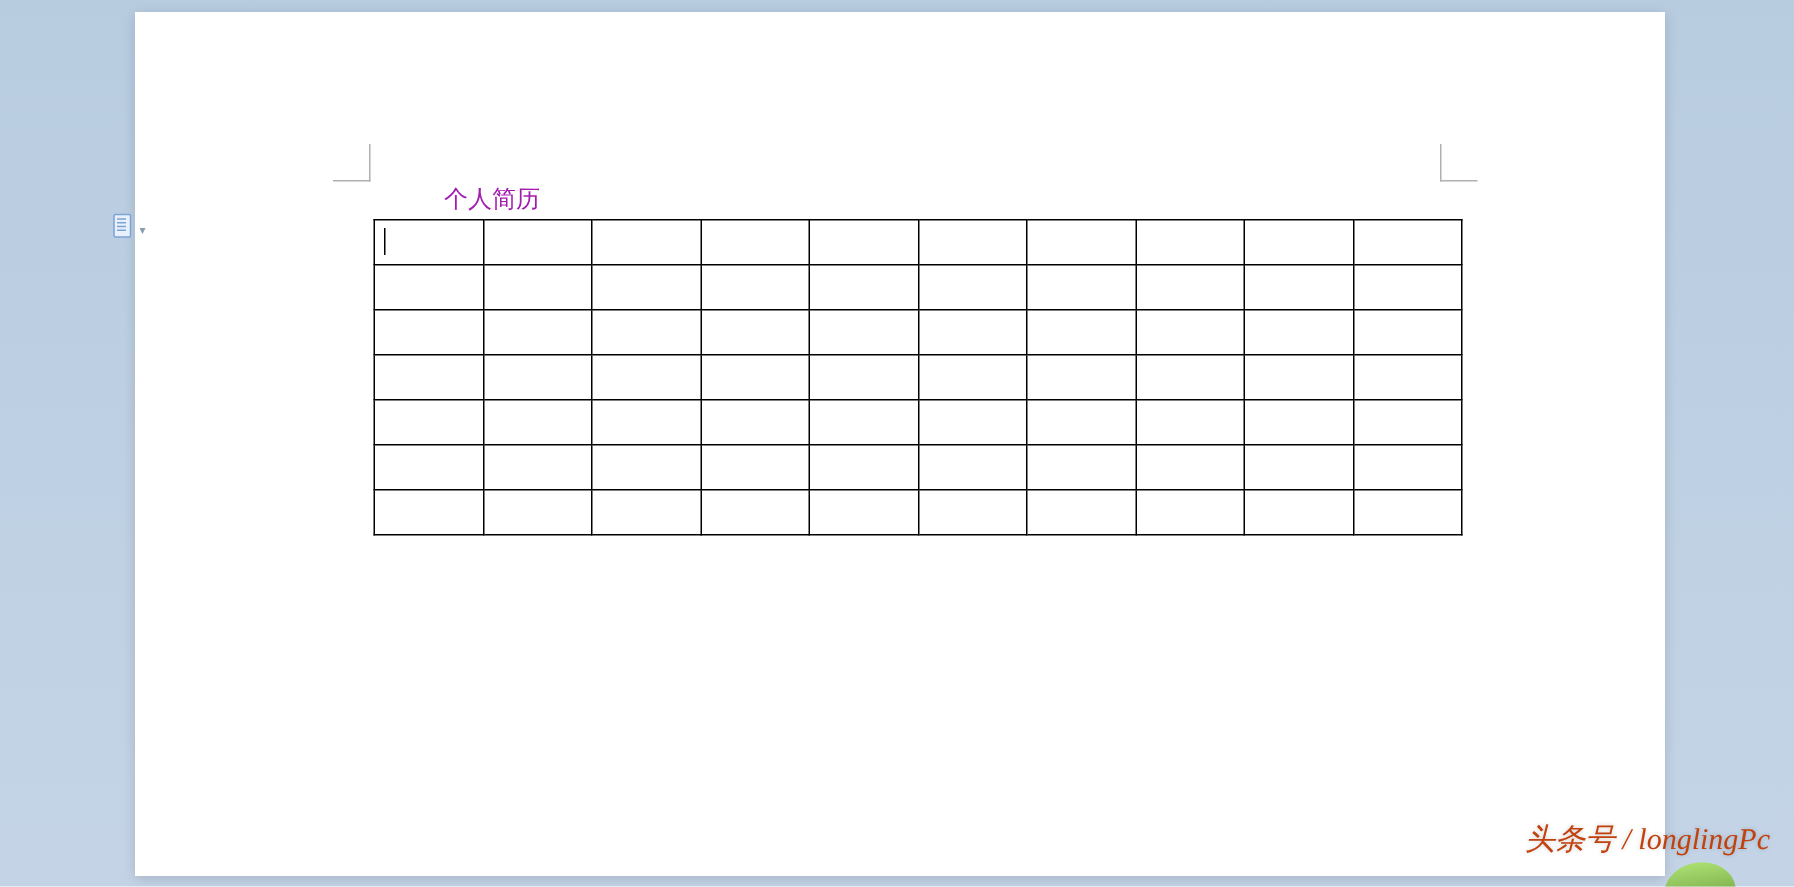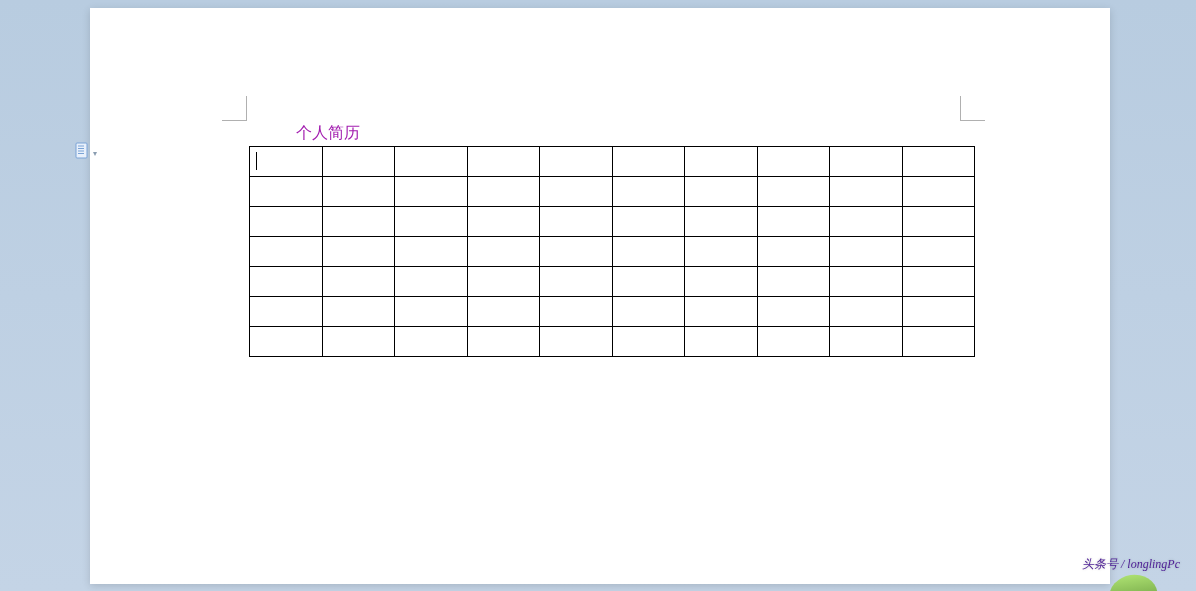--- a/index.html
+++ b/index.html
@@ -87,22 +87,22 @@
       height: 18px;
     }
     .side-icon .dropdown-arrow {
       font-size: 8px;
       color: #8a9db0;
     }
     .watermark {
       position: absolute;
       right: 16px;
       bottom: 18px;
-      font-size: 12px;
-      color: #4c1d95;
+      font-size: 20px;
+      color: #c2410c;
       font-style: italic;
       font-family: "SimSun", serif;
       text-shadow: 0 0 3px rgba(0,0,0,0.2);
     }
     .badge {
       position: absolute;
       right: 40px;
       bottom: -4px;
       width: 48px;
       height: 20px;

